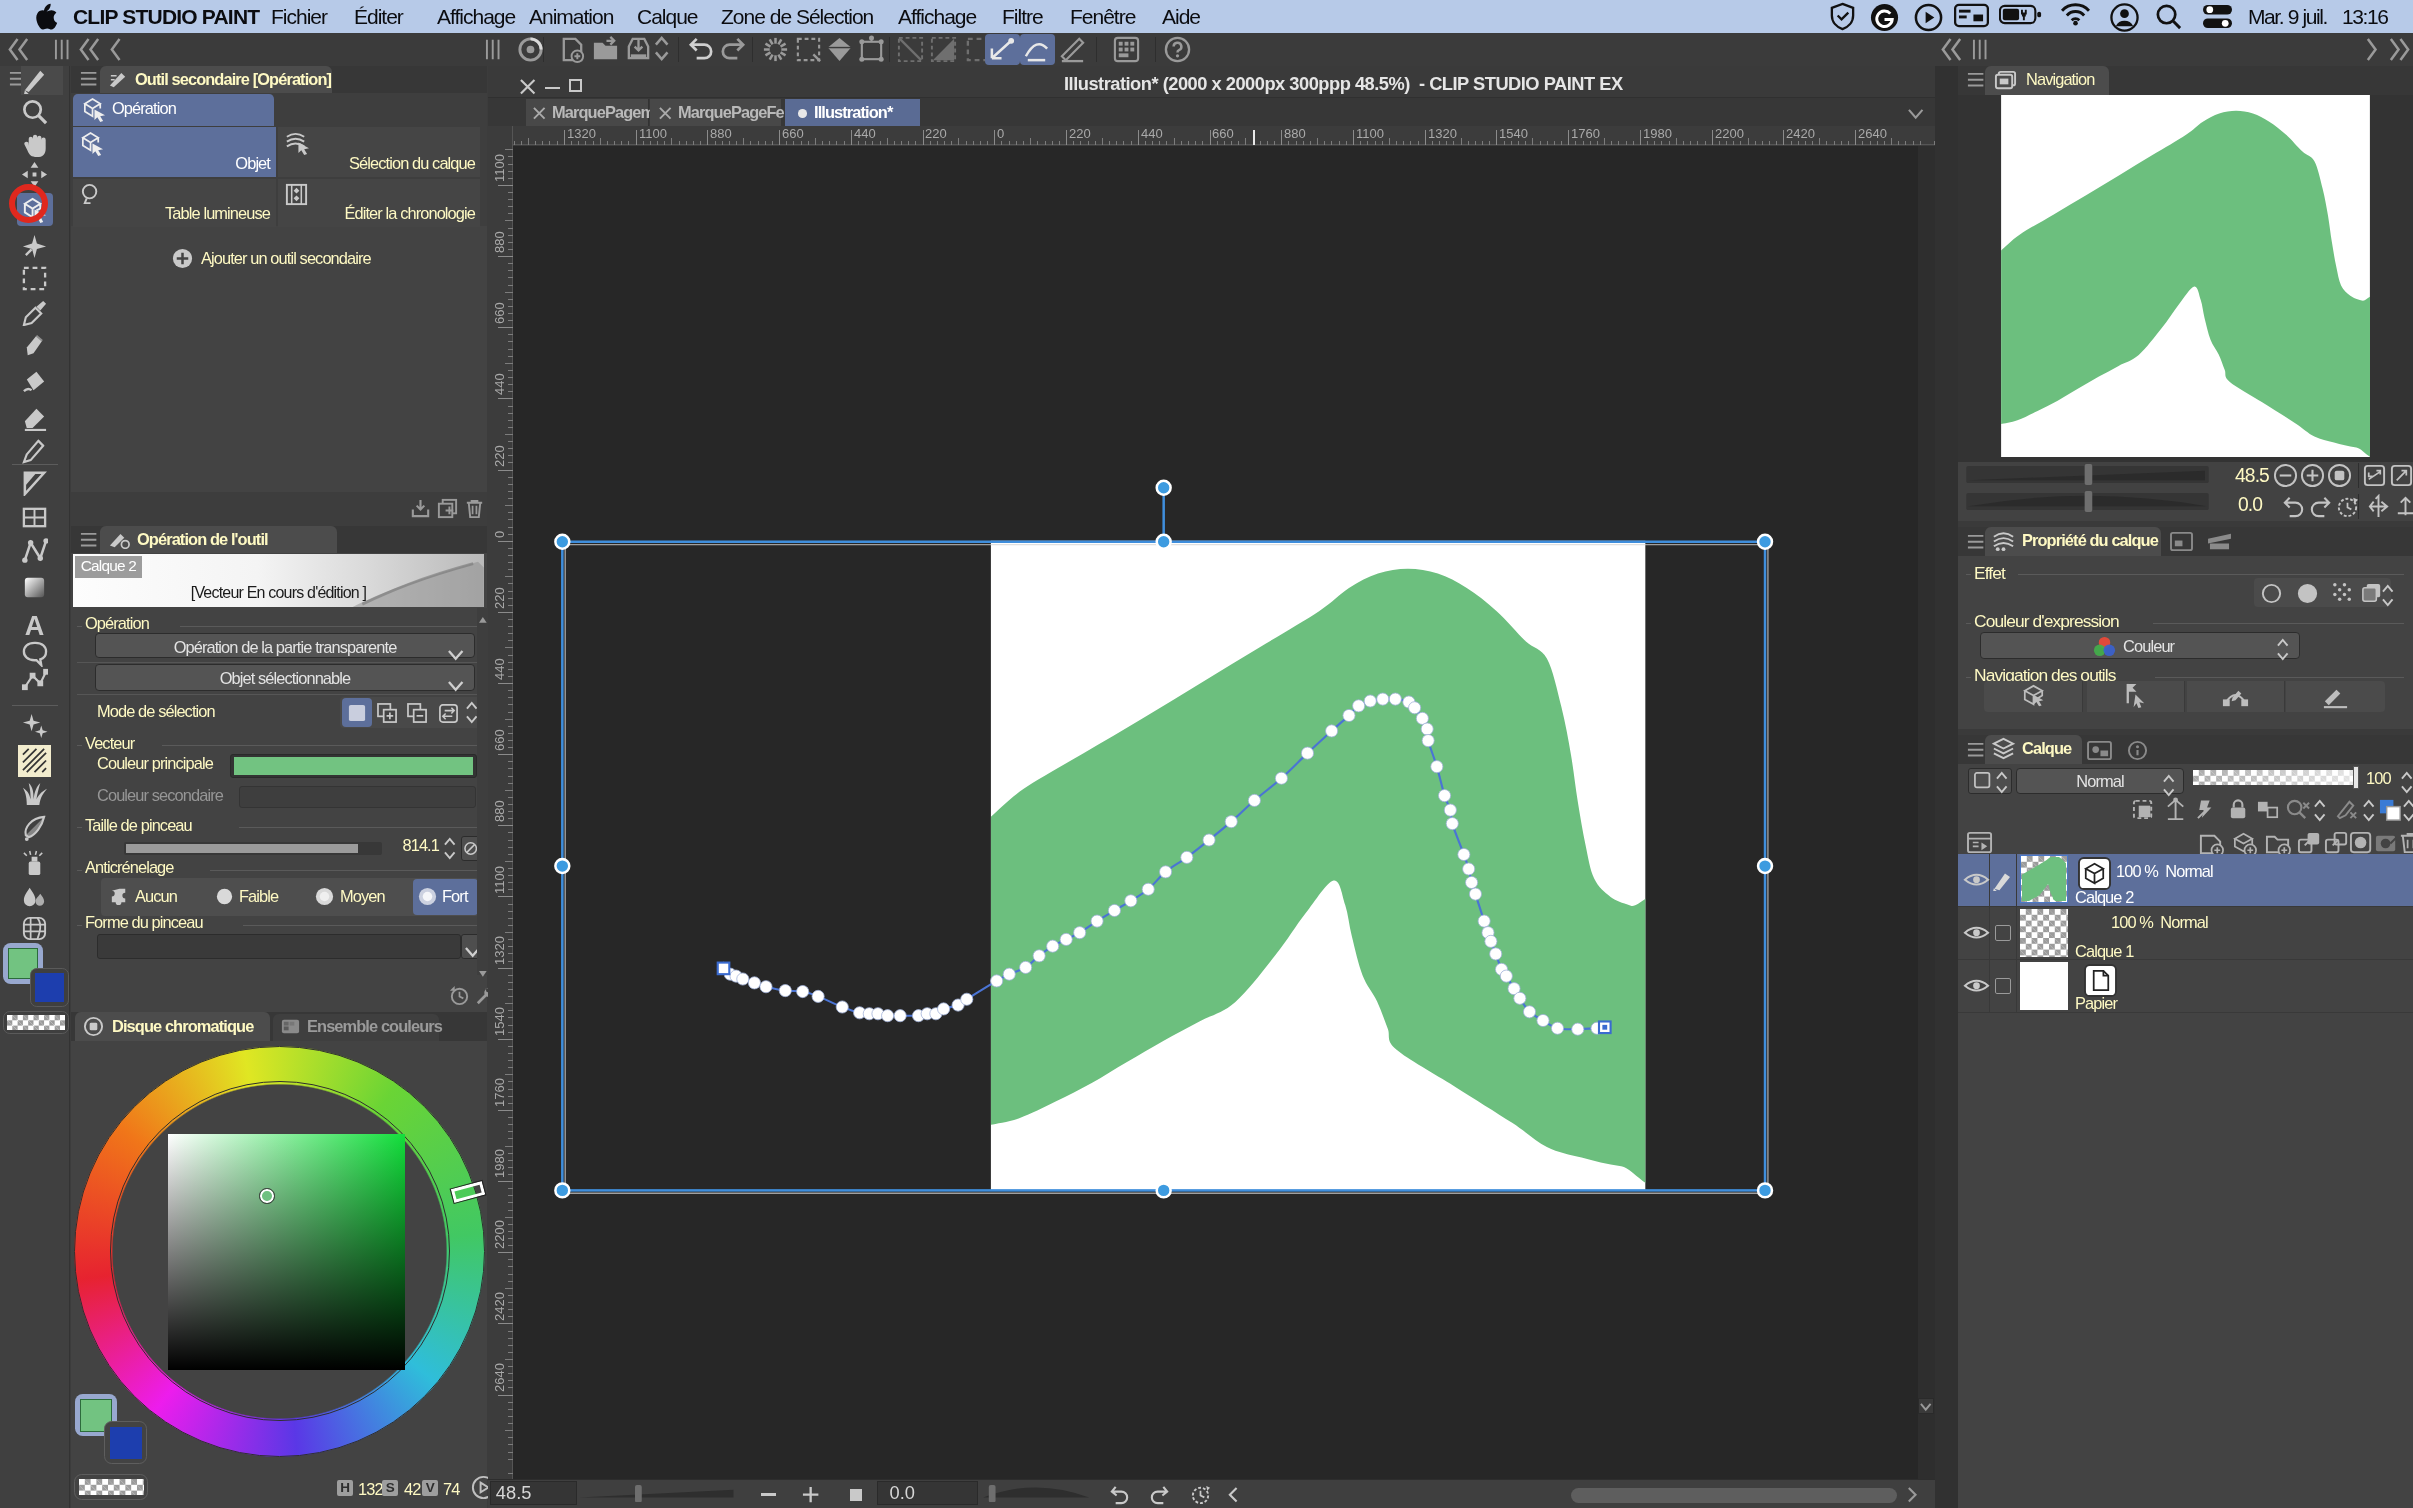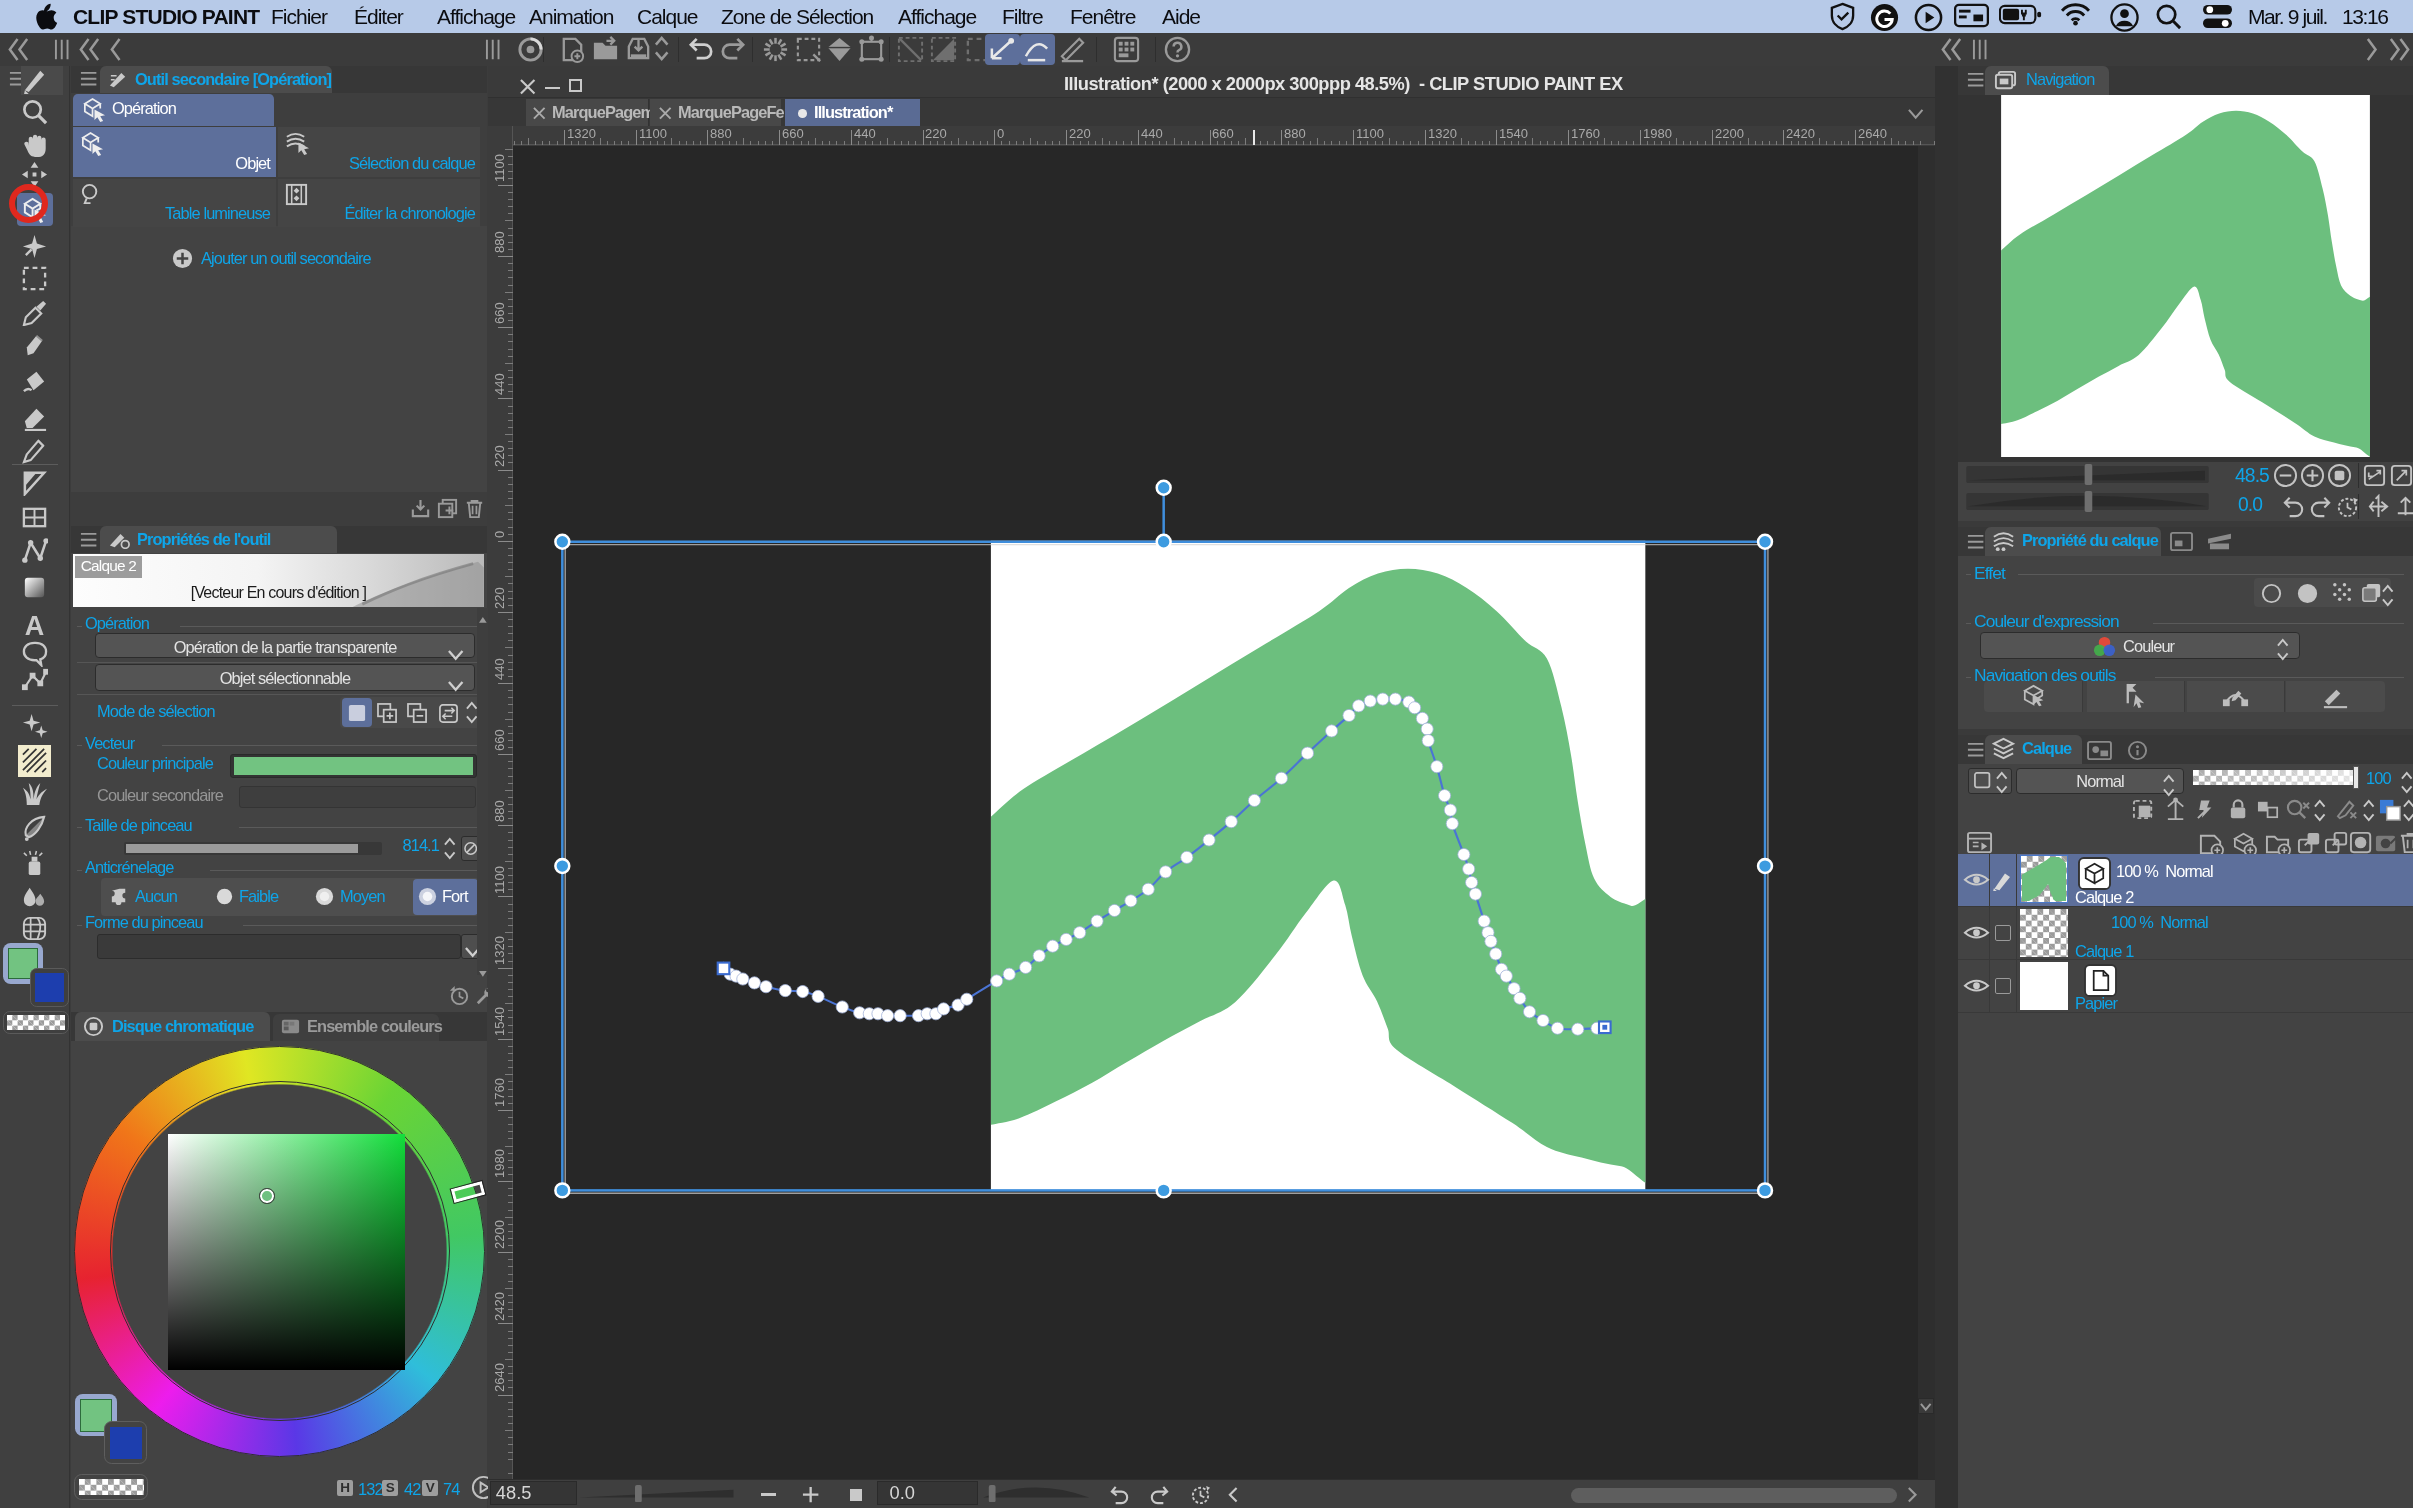--- a/index.html
+++ b/index.html
@@ -6,21 +6,21 @@
   font-family:"Liberation Sans", sans-serif; -webkit-font-smoothing:antialiased; }
 .abs { position:absolute; }
 #menubar { position:absolute; left:0; top:0; width:2414px; height:33px; background:#b7cae8;
   color:#0b0c10; font-size:21px; letter-spacing:-1px; }
 .mitem { position:absolute; top:4.8px; }
 #toolbar { position:absolute; left:0; top:33px; width:2414px; height:33px; background:#3b3b3b; }
 .panel { position:absolute; background:#434343; }
 .phdr { position:absolute; background:#373737; }
 .ptab { position:absolute; background:#4c4c4c; border-radius:5.8px 5.8px 0 0; color:#dedede;
   font-weight:bold; font-size:16.4px; letter-spacing:-0.9px; }
-.txt { position:absolute; color:#0ea5e9; font-size:16.4px; letter-spacing:-0.9px; white-space:nowrap; }
+.txt { position:absolute; color:#fef9c3; font-size:16.4px; letter-spacing:-0.9px; white-space:nowrap; }
 .dim { color:#969696; }
 .grpline { position:absolute; height:1px; background:#5a5a5a; }
 .drop { position:absolute; background:#545454; border:1px solid #2c2c2c; border-radius:3.9px;
   color:#e3e3e3; font-size:16.4px; letter-spacing:-0.9px; text-align:center; }
 .bluebox { background:#5d6f9b; }
 .tt { position:absolute; bottom:0; width:1px; background:#7c7c7c; }
 .tM { position:absolute; bottom:0; width:1px; height:15.4px; background:#8b8b8b; }
 .tL { position:absolute; top:0px; font-size:13px; color:#a9a9a9; }
 .lt { position:absolute; right:0; height:1px; background:#7c7c7c; }
 .lM { position:absolute; right:0; height:1px; width:15.4px; background:#8b8b8b; }
@@ -427,21 +427,21 @@
 <div class="panel" style="left:71px;top:526px;width:416px;height:486px"></div>
 <div class="phdr" style="left:71px;top:526px;width:416px;height:27px"></div>
 <div class="abs" style="left:79px;top:531px"><svg width="19.3" height="17.4" viewBox="0 0 20 18" style="">
       <path d="M2 3 h16 M2 9 h16 M2 15 h16" stroke="#9a9a9a" stroke-width="2"></path>
     </svg></div>
 <div class="ptab" style="left:100px;top:526px;width:237px;height:27px"></div>
 <div class="abs" style="left:108px;top:530px"><svg width="23" height="19.3" viewBox="0 0 24 20" style="">
       <path d="M2 16 L13 4 l4 4 L7 18 Z" fill="#c9c9c9"></path>
       <circle cx="18" cy="15" r="4" fill="none" stroke="#c9c9c9" stroke-width="1.8"></circle>
     </svg></div>
-<div class="txt" style="left:137px;top:530px;font-weight:bold">Propriétés de l'outil</div>
+<div class="txt" style="left:137px;top:530px;font-weight:bold">Opération de l'outil</div>
 <div class="abs" style="left:73px;top:554px;width:411px;height:53px;
  background:linear-gradient(90deg,#fdfdfd 0%,#f4f4f4 45%,#d9d9d9 72%,#b9b9b9 100%)">
  <svg width="411" height="53" viewBox="0 0 426 55">
  <path d="M290 55 C320 40 350 28 420 8 L426 14 L426 55 Z" fill="#8f8f8f" opacity="0.55"></path>
  <path d="M300 52 C330 38 360 25 415 10" stroke="#777" stroke-width="3" fill="none" opacity="0.6"></path>
  </svg>
  <div style="position:absolute;left:1.9px;top:1.9px;background:#9c9c9c;color:#fff;font-size:15.4px;letter-spacing:-0.8px;padding:1px 5.8px 2.9px 5.8px">Calque 2</div>
  <div style="position:absolute;left:0;top:30px;width:100%;text-align:center;color:#1b1b1b;font-size:16px;letter-spacing:-0.8px">[Vecteur En cours d'édition ]</div>
 </div>
 <div class="txt" style="left:85px;top:614px">Opération</div>

